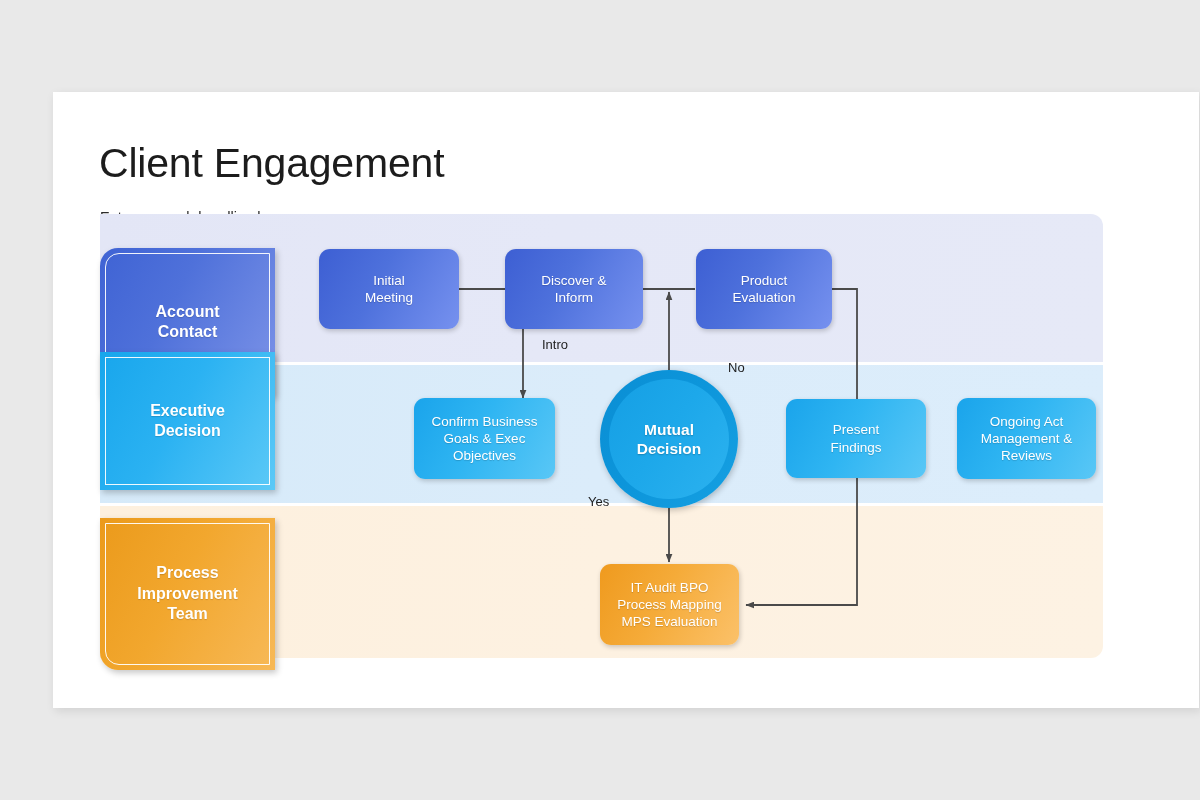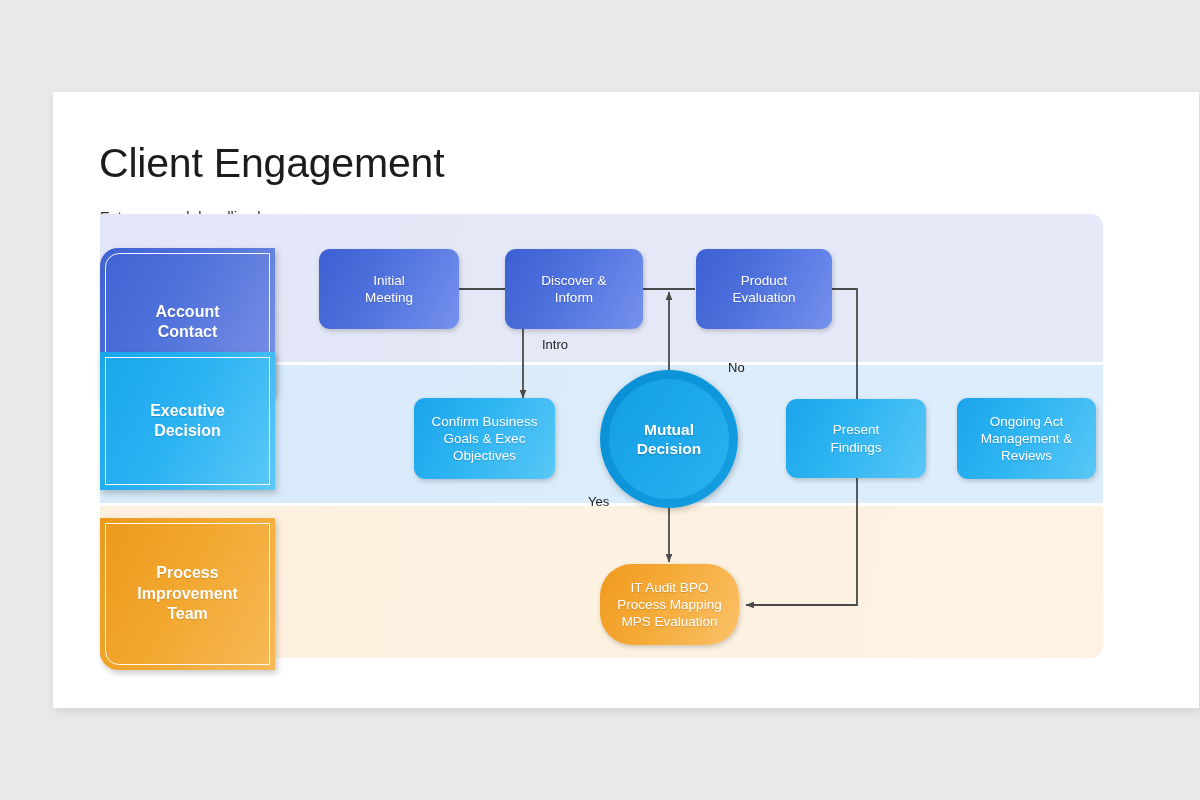--- a/index.html
+++ b/index.html
@@ -228,15 +228,15 @@
 
   <div id="node-mutual-decision" style="left:547px; top:278px;">
     <span class="disc"></span>
     <span class="circle-label">Mutual<br>Decision</span>
   </div>
 
   <div class="node cyan" id="node-present-findings" style="left:733px; top:307px; width:140px; height:79px;">Present<br>Findings</div>
 
   <div class="node cyan" id="node-ongoing-act" style="left:904px; top:306px; width:139px; height:81px;">Ongoing Act<br>Management &amp;<br>Reviews</div>
 
-  <div class="node orange" id="node-it-audit-bpo" style="left:547px; top:472px; width:139px; height:81px;border-radius:32px;">IT Audit BPO<br>Process Mapping<br>MPS Evaluation</div>
+  <div class="node orange" id="node-it-audit-bpo" style="left:547px; top:472px; width:139px; height:81px;">IT Audit BPO<br>Process Mapping<br>MPS Evaluation</div>
 
 </div>
 
 </body></html>

